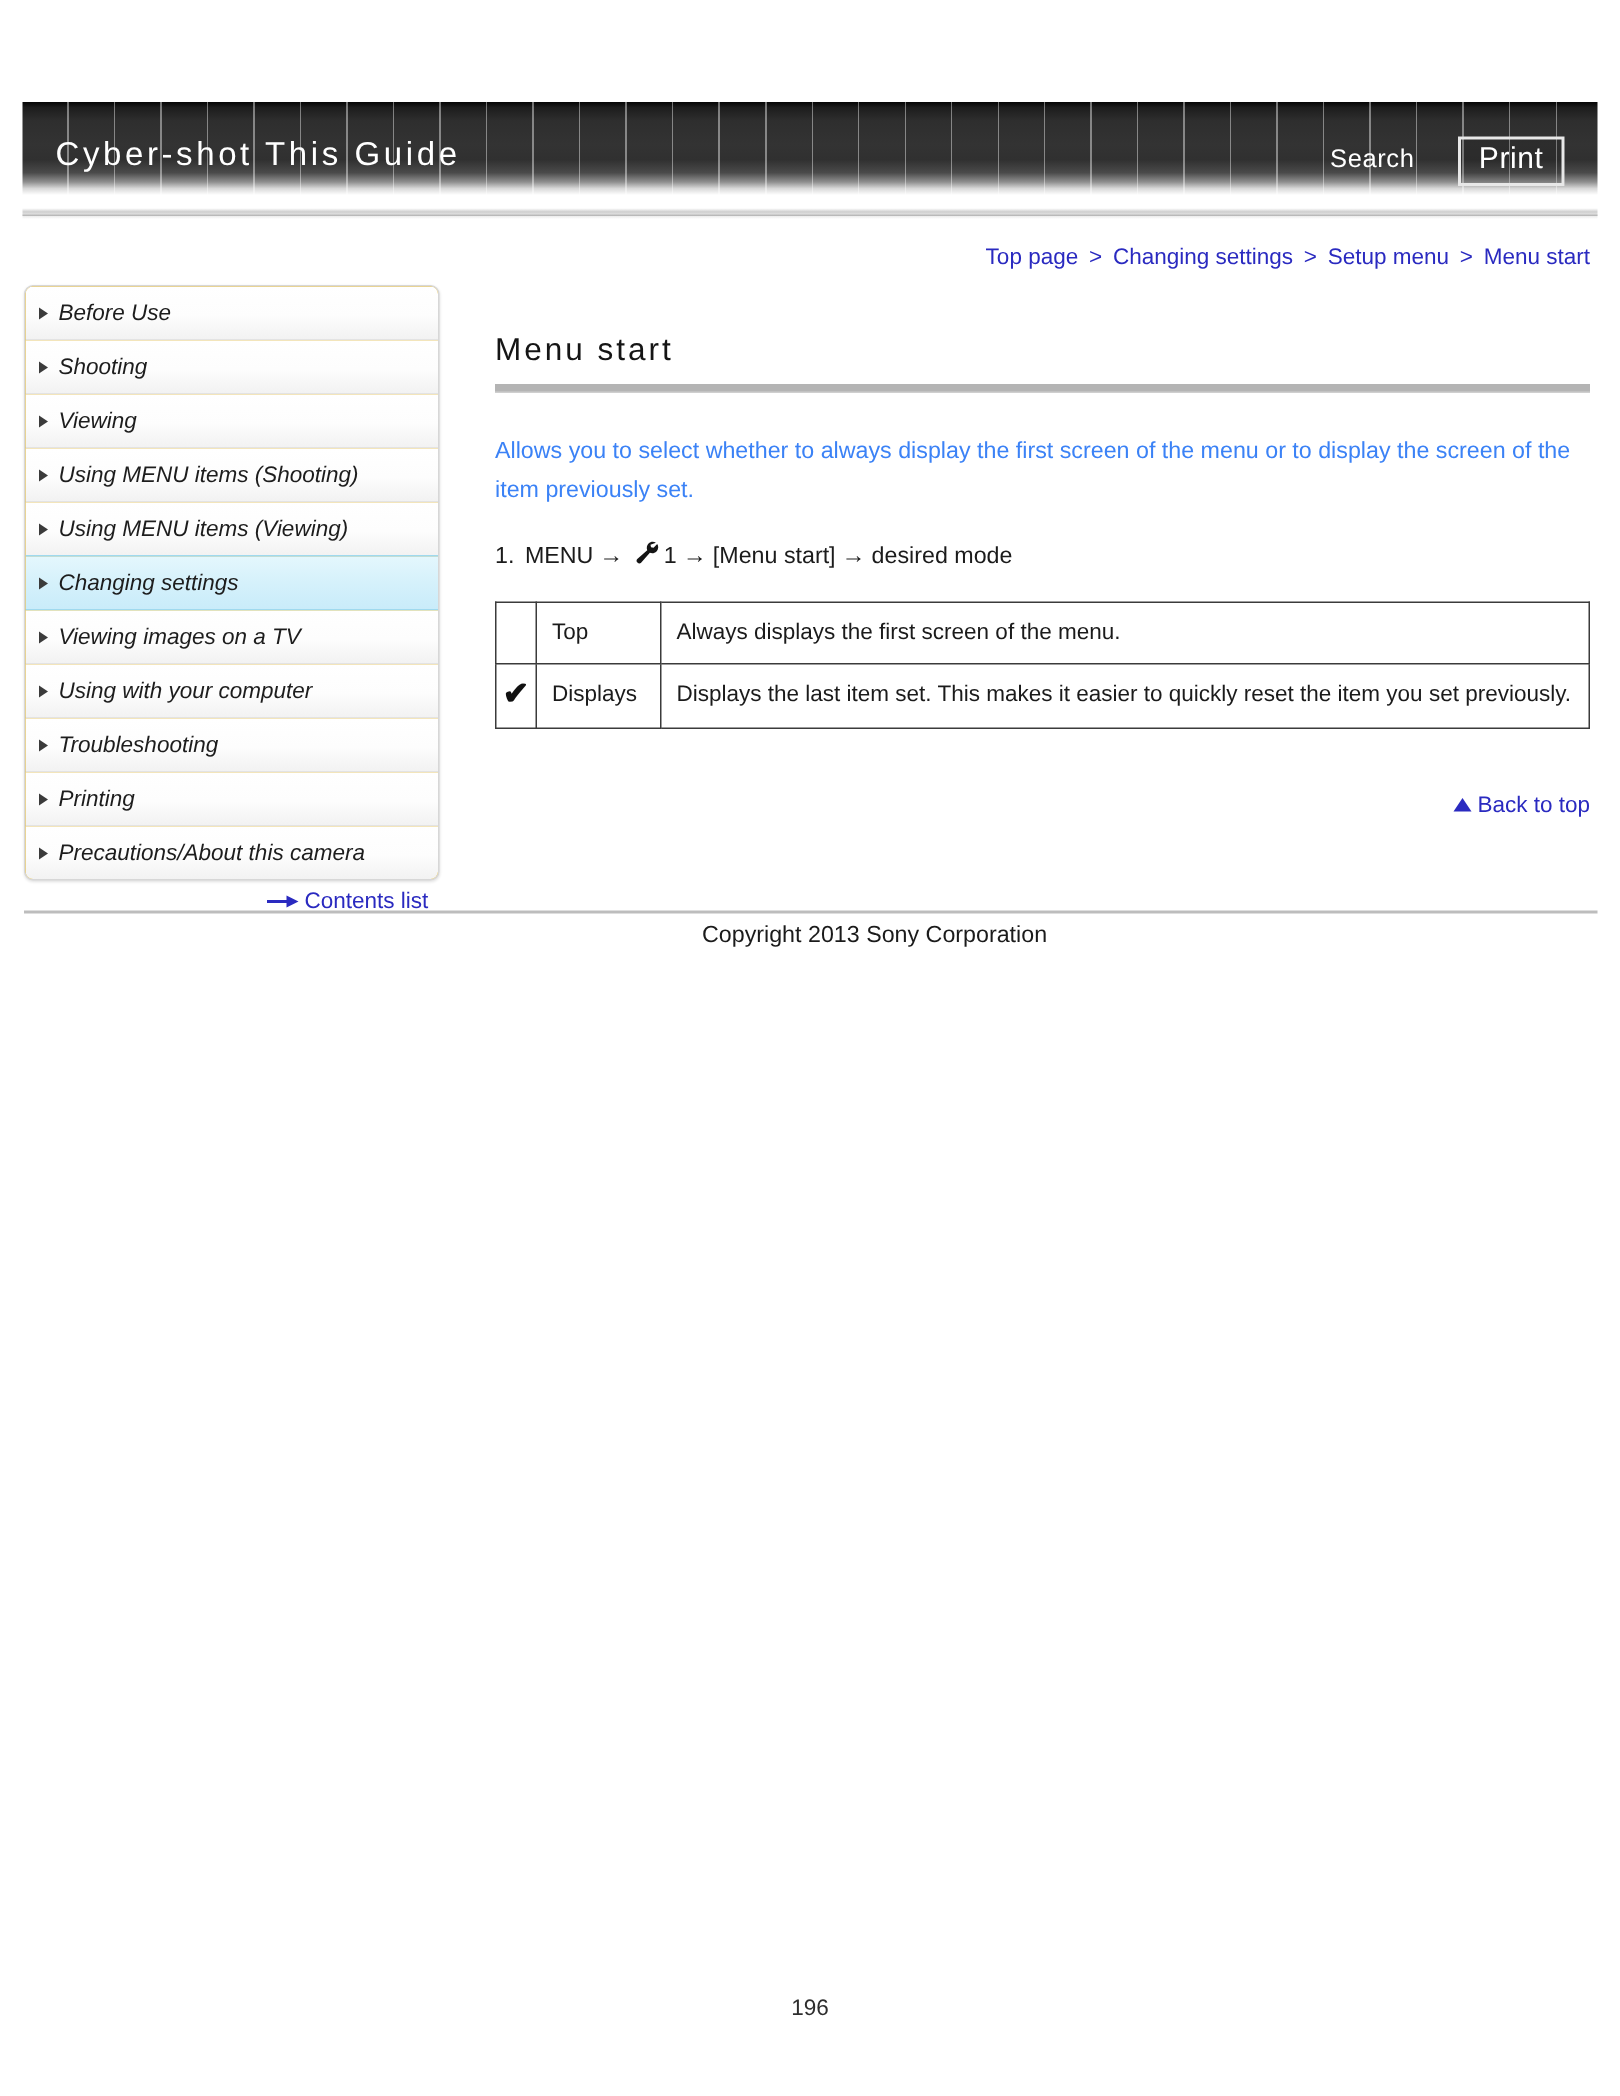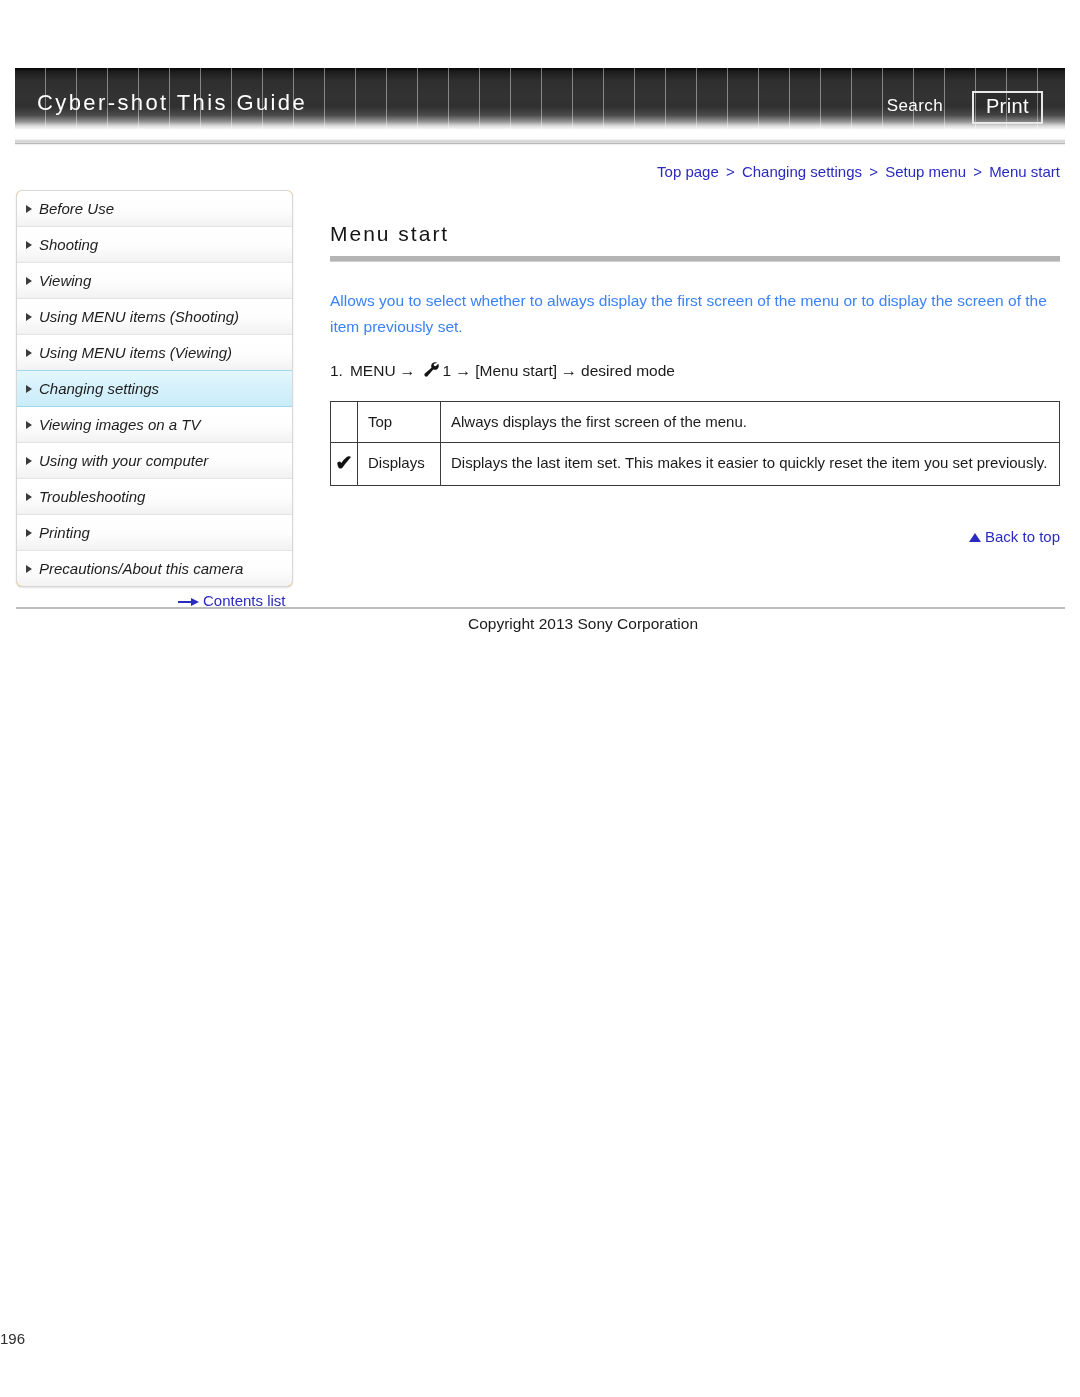--- a/index.html
+++ b/index.html
@@ -294,20 +294,21 @@
     font-size: 15.5px;
     color: #1b1b1b;
     white-space: nowrap;
     margin-left: 48px;
   }
   #page-number {
     position: absolute;
     left: 0;
     right: 0;
     top: 1330px;
+    text-align: center;
     font-size: 15px;
     color: #2e2e2e;
   }
 </style>
 </head>
 <body>
 
 <div id="header-banner">
   <div id="header-stripes"></div>
   <div id="brand-title">Cyber-shot This Guide</div>

